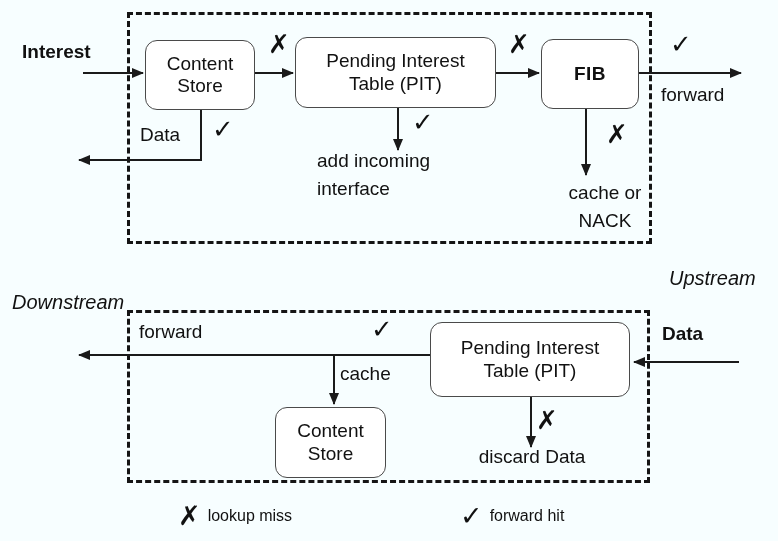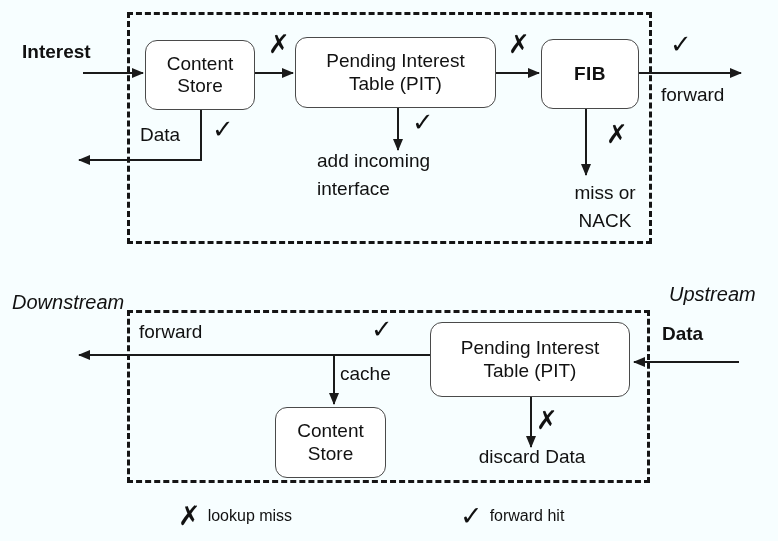--- a/index.html
+++ b/index.html
@@ -72,32 +72,32 @@
   <div class="node bold" style="left:533px;top:39px;width:98px;height:70px;">FIB</div>
 
   <div class="node" style="left:422px;top:322px;width:200px;height:75px;">Pending Interest Table (PIT)</div>
   <div class="node" style="left:267px;top:407px;width:111px;height:71px;">Content Store</div>
 
   <div class="lbl bold" style="left:14px;top:41px;">Interest</div>
   <div class="lbl" style="left:132px;top:124px;">Data</div>
   <div class="lbl two-line" style="left:309px;top:147px;">add incoming
 interface</div>
   <div class="lbl" style="left:653px;top:84px;">forward</div>
-  <div class="lbl two-line center" style="left:551px;top:179px;width:92px;">miss or
+  <div class="lbl two-line center" style="left:551px;top:179px;width:92px;">cache or
 NACK</div>
 
   <div class="mark" style="left:256px;top:29px;">✗</div>
   <div class="mark" style="left:496px;top:29px;">✗</div>
   <div class="mark" style="left:658px;top:29px;">✓</div>
   <div class="mark" style="left:200px;top:114px;">✓</div>
   <div class="mark" style="left:400px;top:107px;">✓</div>
   <div class="mark" style="left:594px;top:119px;">✗</div>
 
   <div class="lbl italic" style="left:4px;top:266px;margin-top:24px;">Downstream</div>
-  <div class="lbl italic" style="left:661px;top:266px;margin-top:16px;">Upstream</div>
+  <div class="lbl italic" style="left:661px;top:266px;">Upstream</div>
 
   <div class="lbl bold" style="left:654px;top:323px;">Data</div>
   <div class="lbl" style="left:131px;top:321px;">forward</div>
   <div class="lbl" style="left:332px;top:363px;">cache</div>
   <div class="lbl center" style="left:444px;top:446px;width:160px;">discard Data</div>
 
   <div class="mark" style="left:359px;top:314px;">✓</div>
   <div class="mark" style="left:524px;top:405px;">✗</div>
 
   <div class="legend-item" style="left:170px;top:500px;">

